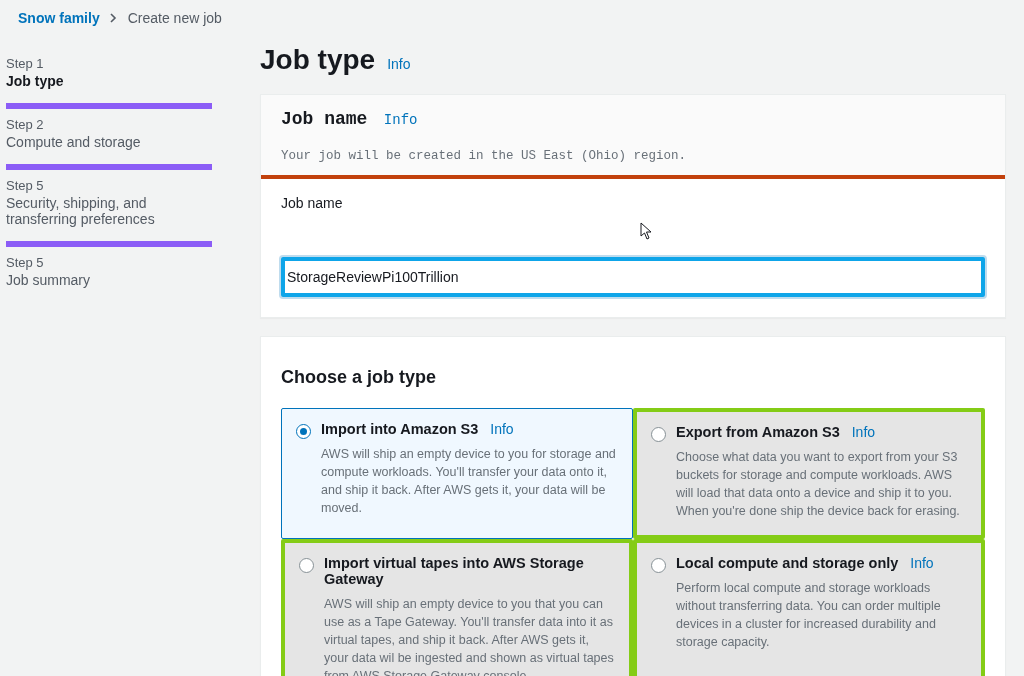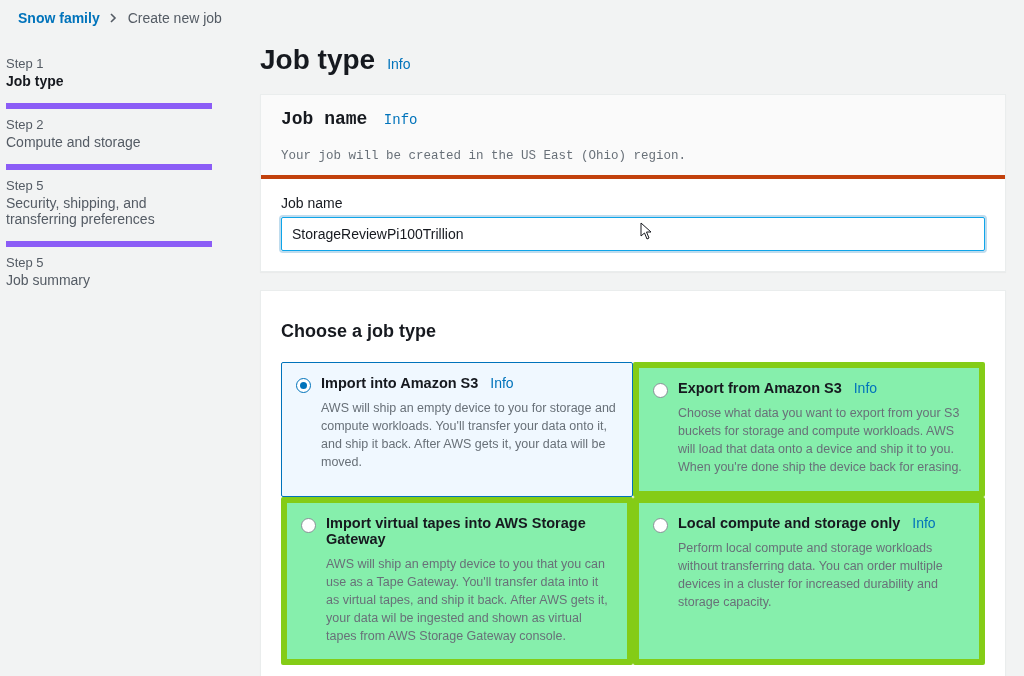--- a/index.html
+++ b/index.html
@@ -57,47 +57,48 @@
     border-bottom: 4px solid #c2410c;
     background: #fafafa;
     font-family: Liberation Mono, monospace;
   }
   .panel-header h2 { font-size: 18px; font-weight: 700; display: inline; margin-right: 8px; }
   .panel-header .sub { font-size: 12.5px; color: #687078; margin-top: 20px; display:block; }
   .panel-body { padding: 16px 20px 20px 20px; }
   .field-label { font-size: 14px; color: #16191f; margin-bottom: 6px; display:block; }
   .text-input {
     width: 100%;
-    padding: 8px 10px;
+    padding: 8px 2px;
     font-size: 14px;
-    border: 1px solid #0ea5e9;
+    border: 4px solid #0ea5e9;
     outline: 2px solid rgba(0,115,187,0.25);
     outline-offset: 0;
     border-radius: 2px;
     background: #fff;
     color: #16191f;
+    margin-top: 40px;
   }
   .panel-header-simple {
     padding: 18px 20px 6px 20px;
   }
   .panel-header-simple h2 { font-size: 18px; font-weight: 700; margin-top: 12px; }
   .type-grid {
     display: grid;
     grid-template-columns: 1fr 1fr;
     padding: 14px 20px 22px 20px;
   }
   .type-card {
-    border: 6px solid #84cc16;
+    border: 4px solid #84cc16;
     border-radius: 2px;
     padding: 12px 14px 14px 14px;
     display: flex;
     gap: 10px;
     align-items: flex-start;
     cursor: pointer;
-    background: #86efac;
+    background: #e5e5e5;
   }
   .type-card.selected {
     border: 1px solid #0073bb;
     background: #f0f8ff;
   }
   .radio {
     width: 15px; height: 15px; border-radius: 50%;
     border: 1px solid #879196; margin-top: 3px;
     display: inline-flex; align-items: center; justify-content: center;
     flex-shrink: 0;

